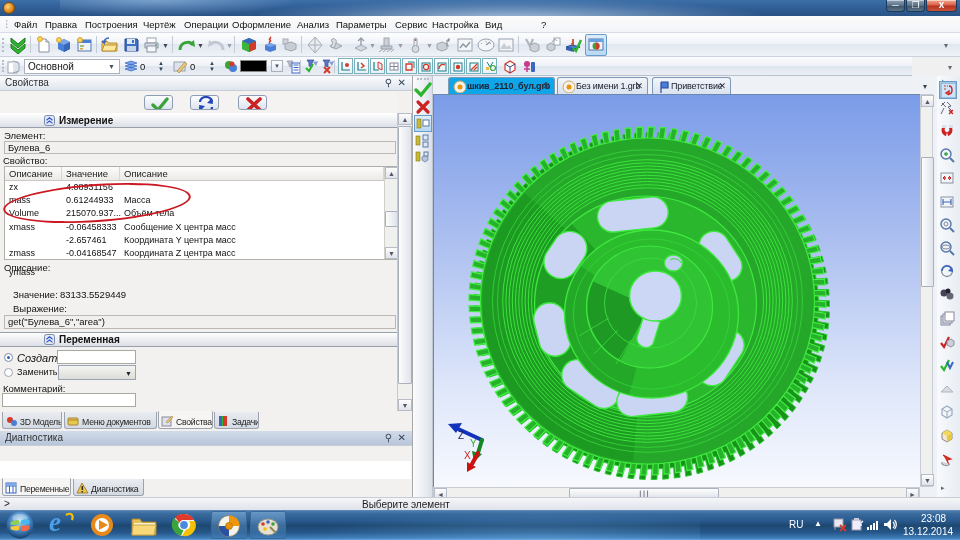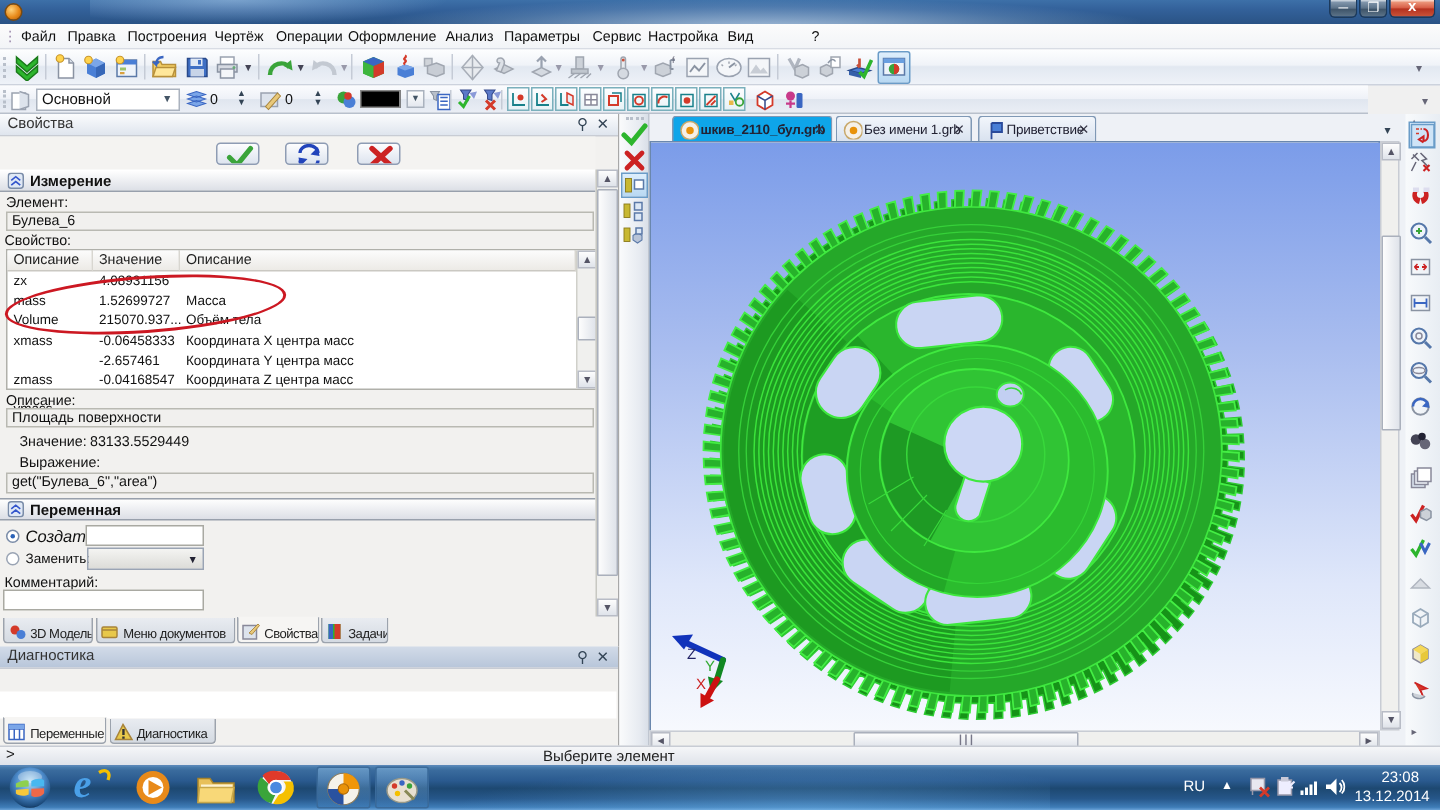--- a/index.html
+++ b/index.html
@@ -9,21 +9,21 @@
 .winbtn{position:absolute;top:0px;height:12px;border:1px solid #1c3a5c;border-top:none;border-radius:0 0 4px 4px;box-shadow:inset 0 1px 0 rgba(255,255,255,.5);color:#fff;text-align:center;line-height:10px;font-size:9px;}
 .menubar{left:0;top:16px;width:960px;height:17px;background:linear-gradient(180deg,#fcfcfc,#f2f4f7);border-bottom:1px solid #d8dce4;color:#111;}
 .menubar span{font-size:9.5px;}
 .toolbar1{left:0;top:33px;width:960px;height:24px;background:linear-gradient(180deg,#fdfeff 0%,#f0f3f8 45%,#e2e8f1 50%,#eef2f8 100%);border-bottom:1px solid #ccd2dd;}
 .toolbar2{left:0;top:57px;width:912px;height:19px;background:linear-gradient(180deg,#fbfcfe 0%,#eef1f7 50%,#e0e6ef 52%,#eaeef5 100%);border-bottom:1px solid #b8c0cc;}
 .tsep{position:absolute;top:3px;width:1px;height:17px;background:#c5cbd6;}
 .icon{position:absolute;top:3px;}
 .icon2{position:absolute;top:2px;}
 .leftpanel{left:0;top:76px;width:413px;height:355px;background:#f2f1ef;border-right:1px solid #a8a8a8;}
 .phead{position:absolute;left:0;top:0;width:100%;height:15px;background:linear-gradient(180deg,#fbfcfd,#dfe5ee);border-bottom:1px solid #c8ccd4;color:#333;padding:1px 0 0 5px;font-size:10px;}
-.sechead{position:absolute;left:0;width:397px;height:15px;background:linear-gradient(180deg,#fefefe,#dcdfe6);border-top:1px solid #fff;border-bottom:1px solid #98a0ac;font-weight:bold;color:#111;padding-top:1px;font-size:10px;}
+.sechead{position:absolute;left:0;width:397px;height:15px;background:linear-gradient(180deg,#fefefe,#dcdfe6);border-top:1px solid #fff;border-bottom:1px solid #98a0ac;font-weight:bold;color:#111;padding-top:1px;font-size:10px;padding-left:39px;}
 .btn3{position:absolute;top:4px;width:29px;height:15px;border:1px solid #8e9cb4;border-radius:3px;background:linear-gradient(180deg,#fdfdfe,#dde4ef);text-align:center;overflow:hidden;}
 .flabel{position:absolute;color:#111;font-size:9.5px;white-space:nowrap;}
 .ffield{position:absolute;background:#f1f0ee;border:1px solid #b9b9b2;font-size:9.5px;color:#111;padding:0 3px;}
 .wfield{position:absolute;background:#fff;border:1px solid #a9a9a2;}
 .proptable{position:absolute;left:4px;top:90px;width:394px;height:94px;background:#fff;border:1px solid #b0b0aa;}
 .th{position:absolute;top:0;height:14px;background:linear-gradient(180deg,#fcfcfc,#eceae6);border-right:1px solid #d8d6d0;border-bottom:1px solid #cac8c2;color:#222;padding:1px 0 0 4px;font-size:9.5px;}
 .tr{position:absolute;height:13.4px;color:#111;font-size:9px;white-space:nowrap;}
 .vscroll{position:absolute;width:13px;background:#f0f0ee;border-left:1px solid #d0d0ca;}
 .sbtn{position:absolute;left:0px;width:13px;height:12px;background:linear-gradient(180deg,#fdfdfd,#dfe3ea);border:1px solid #b8bcc6;font-size:7px;color:#556;text-align:center;line-height:11px;}
 .sthumb{position:absolute;left:0px;width:13px;background:linear-gradient(90deg,#fdfdfd,#dfe3ea);border:1px solid #aab0bc;border-radius:1px;}
@@ -319,43 +319,42 @@
     <div class="flabel" style="left:4px;top:54px;">Элемент:</div>
     <div class="ffield" style="left:4px;top:65px;width:392px;height:13px;">Булева_6</div>
     <div class="flabel" style="left:3px;top:79px;">Свойство:</div>
     <div class="proptable">
       <div class="th" style="left:0;width:57px;">Описание</div>
       <div class="th" style="left:57px;width:58px;">Значение</div>
       <div class="th" style="left:115px;width:264px;">Описание</div>
       <div class="tr" style="left:4px;top:15px;">zx</div>
       <div class="tr" style="left:61px;top:15px;">4.08931156</div>
       <div class="tr" style="left:4px;top:28.2px;">mass</div>
-      <div class="tr" style="left:61px;top:28.2px;">1.52699727</div>
+      <div class="tr" style="left:61px;top:28.2px;">0.61244933</div>
       <div class="tr" style="left:119px;top:28.2px;">Масса</div>
       <div class="tr" style="left:4px;top:41.4px;">Volume</div>
       <div class="tr" style="left:61px;top:41.4px;">215070.937...</div>
       <div class="tr" style="left:119px;top:41.4px;">Объём тела</div>
       <div class="tr" style="left:4px;top:54.599999999999994px;">xmass</div>
       <div class="tr" style="left:61px;top:54.599999999999994px;">-0.06458333</div>
-      <div class="tr" style="left:119px;top:54.599999999999994px;">Координата X центра масс</div>
+      <div class="tr" style="left:119px;top:54.599999999999994px;">Сообщение X центра масс</div>
       <div class="tr" style="left:4px;top:67.8px;margin-top:32px;">ymass</div>
       <div class="tr" style="left:61px;top:67.8px;">-2.657461</div>
       <div class="tr" style="left:119px;top:67.8px;">Координата Y центра масс</div>
       <div class="tr" style="left:4px;top:81.0px;">zmass</div>
       <div class="tr" style="left:61px;top:81.0px;">-0.04168547</div>
       <div class="tr" style="left:119px;top:81.0px;">Координата Z центра масс</div>
       <div class="vscroll" style="right:0;top:0;height:92px;">
         <div class="sbtn" style="top:0;">▲</div>
         <div class="sthumb" style="top:44px;height:16px;"></div>
         <div class="sbtn" style="bottom:0;">▼</div>
       </div>
       <div style="position:absolute;left:-2px;top:17px;width:188px;height:38px;border:2.6px solid #cc1822;border-radius:50%;transform:rotate(-4deg);"></div>
     </div>
     <div class="flabel" style="left:4px;top:186px;">Описание:</div>
-    <div class="ffield" style="left:4px;top:196px;width:392px;height:13px;">Площадь поверхности</div>
     <div class="flabel" style="left:13px;top:213px;">Значение:</div>
     <div class="flabel" style="left:60px;top:213px;">83133.5529449</div>
     <div class="flabel" style="left:13px;top:227px;">Выражение:</div>
     <div class="ffield" style="left:4px;top:239px;width:392px;height:14px;">get("Булева_6","area")</div>
     <div class="sechead" style="top:256px;border-top:1px solid #98a0ac;"><svg width="11" height="11" viewBox="0 0 11 11" style="margin:0 4px 0 5px;vertical-align:-2px;">
         <rect x="0.5" y="0.5" width="10" height="10" rx="2" fill="#dfe8f5" stroke="#7a8ca8"></rect>
         <path d="M2.5,5.2 L5.5,2.8 L8.5,5.2 M2.5,8.4 L5.5,6 L8.5,8.4" fill="none" stroke="#3355cc" stroke-width="1.1"></path>
       </svg>Переменная</div>
     <div style="position:absolute;left:4px;top:277px;width:9px;height:9px;border:1px solid #7a8ca8;border-radius:50%;background:#fff;">
       <div style="position:absolute;left:2px;top:2px;width:3px;height:3px;border-radius:50%;background:#2a62b8;"></div>

